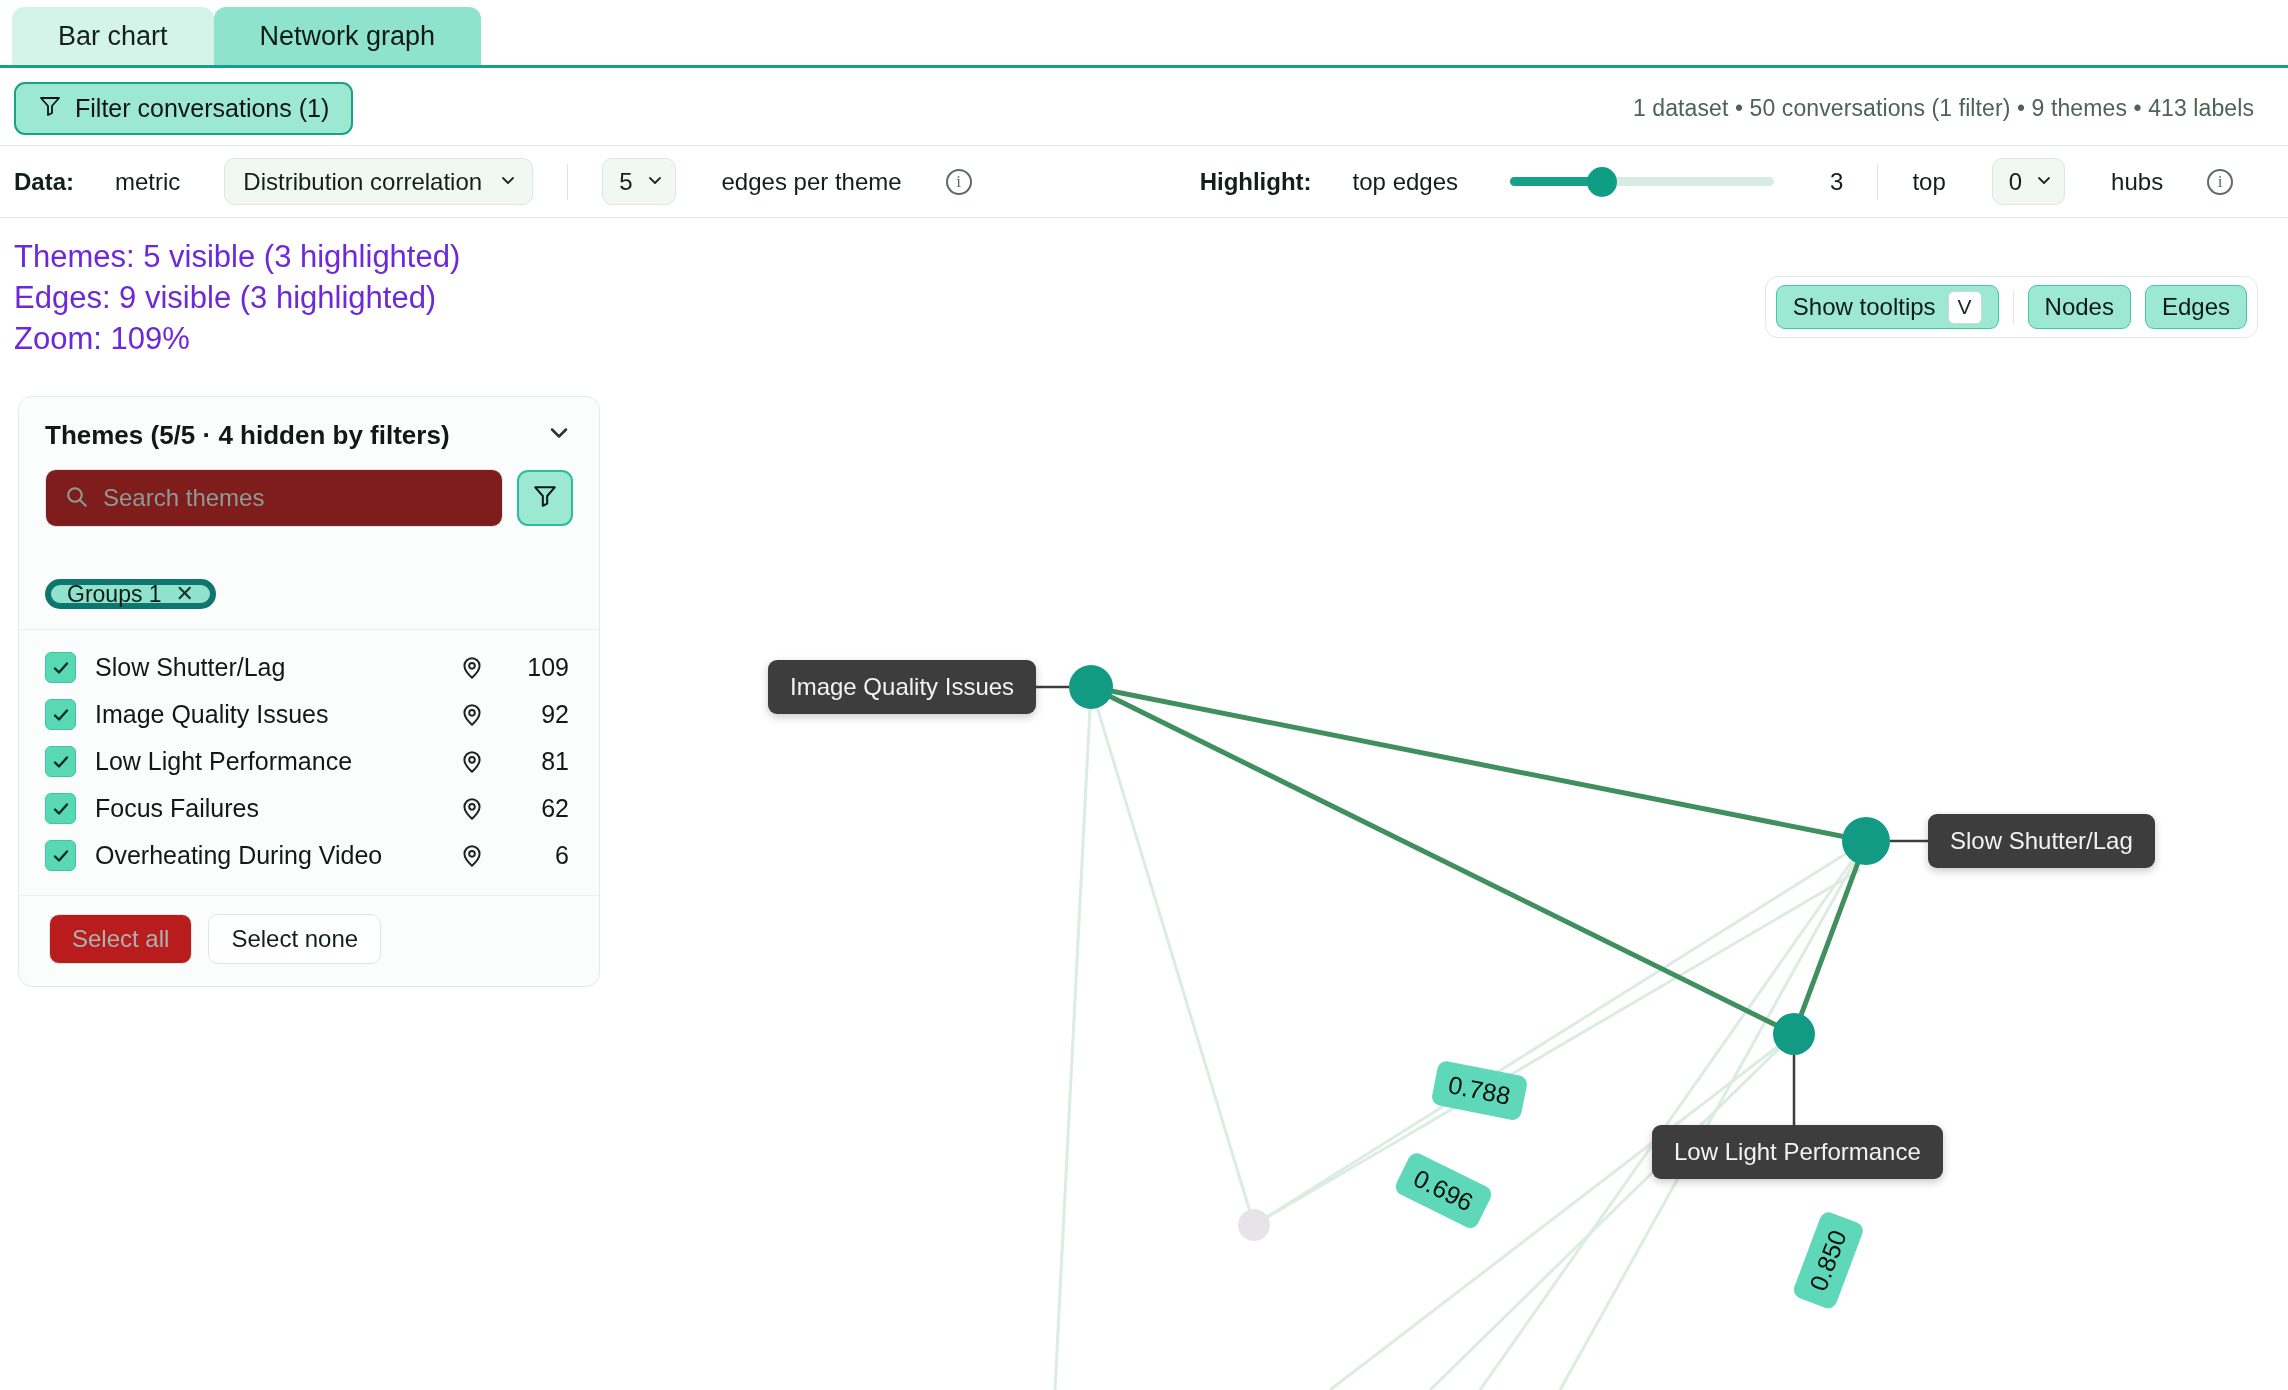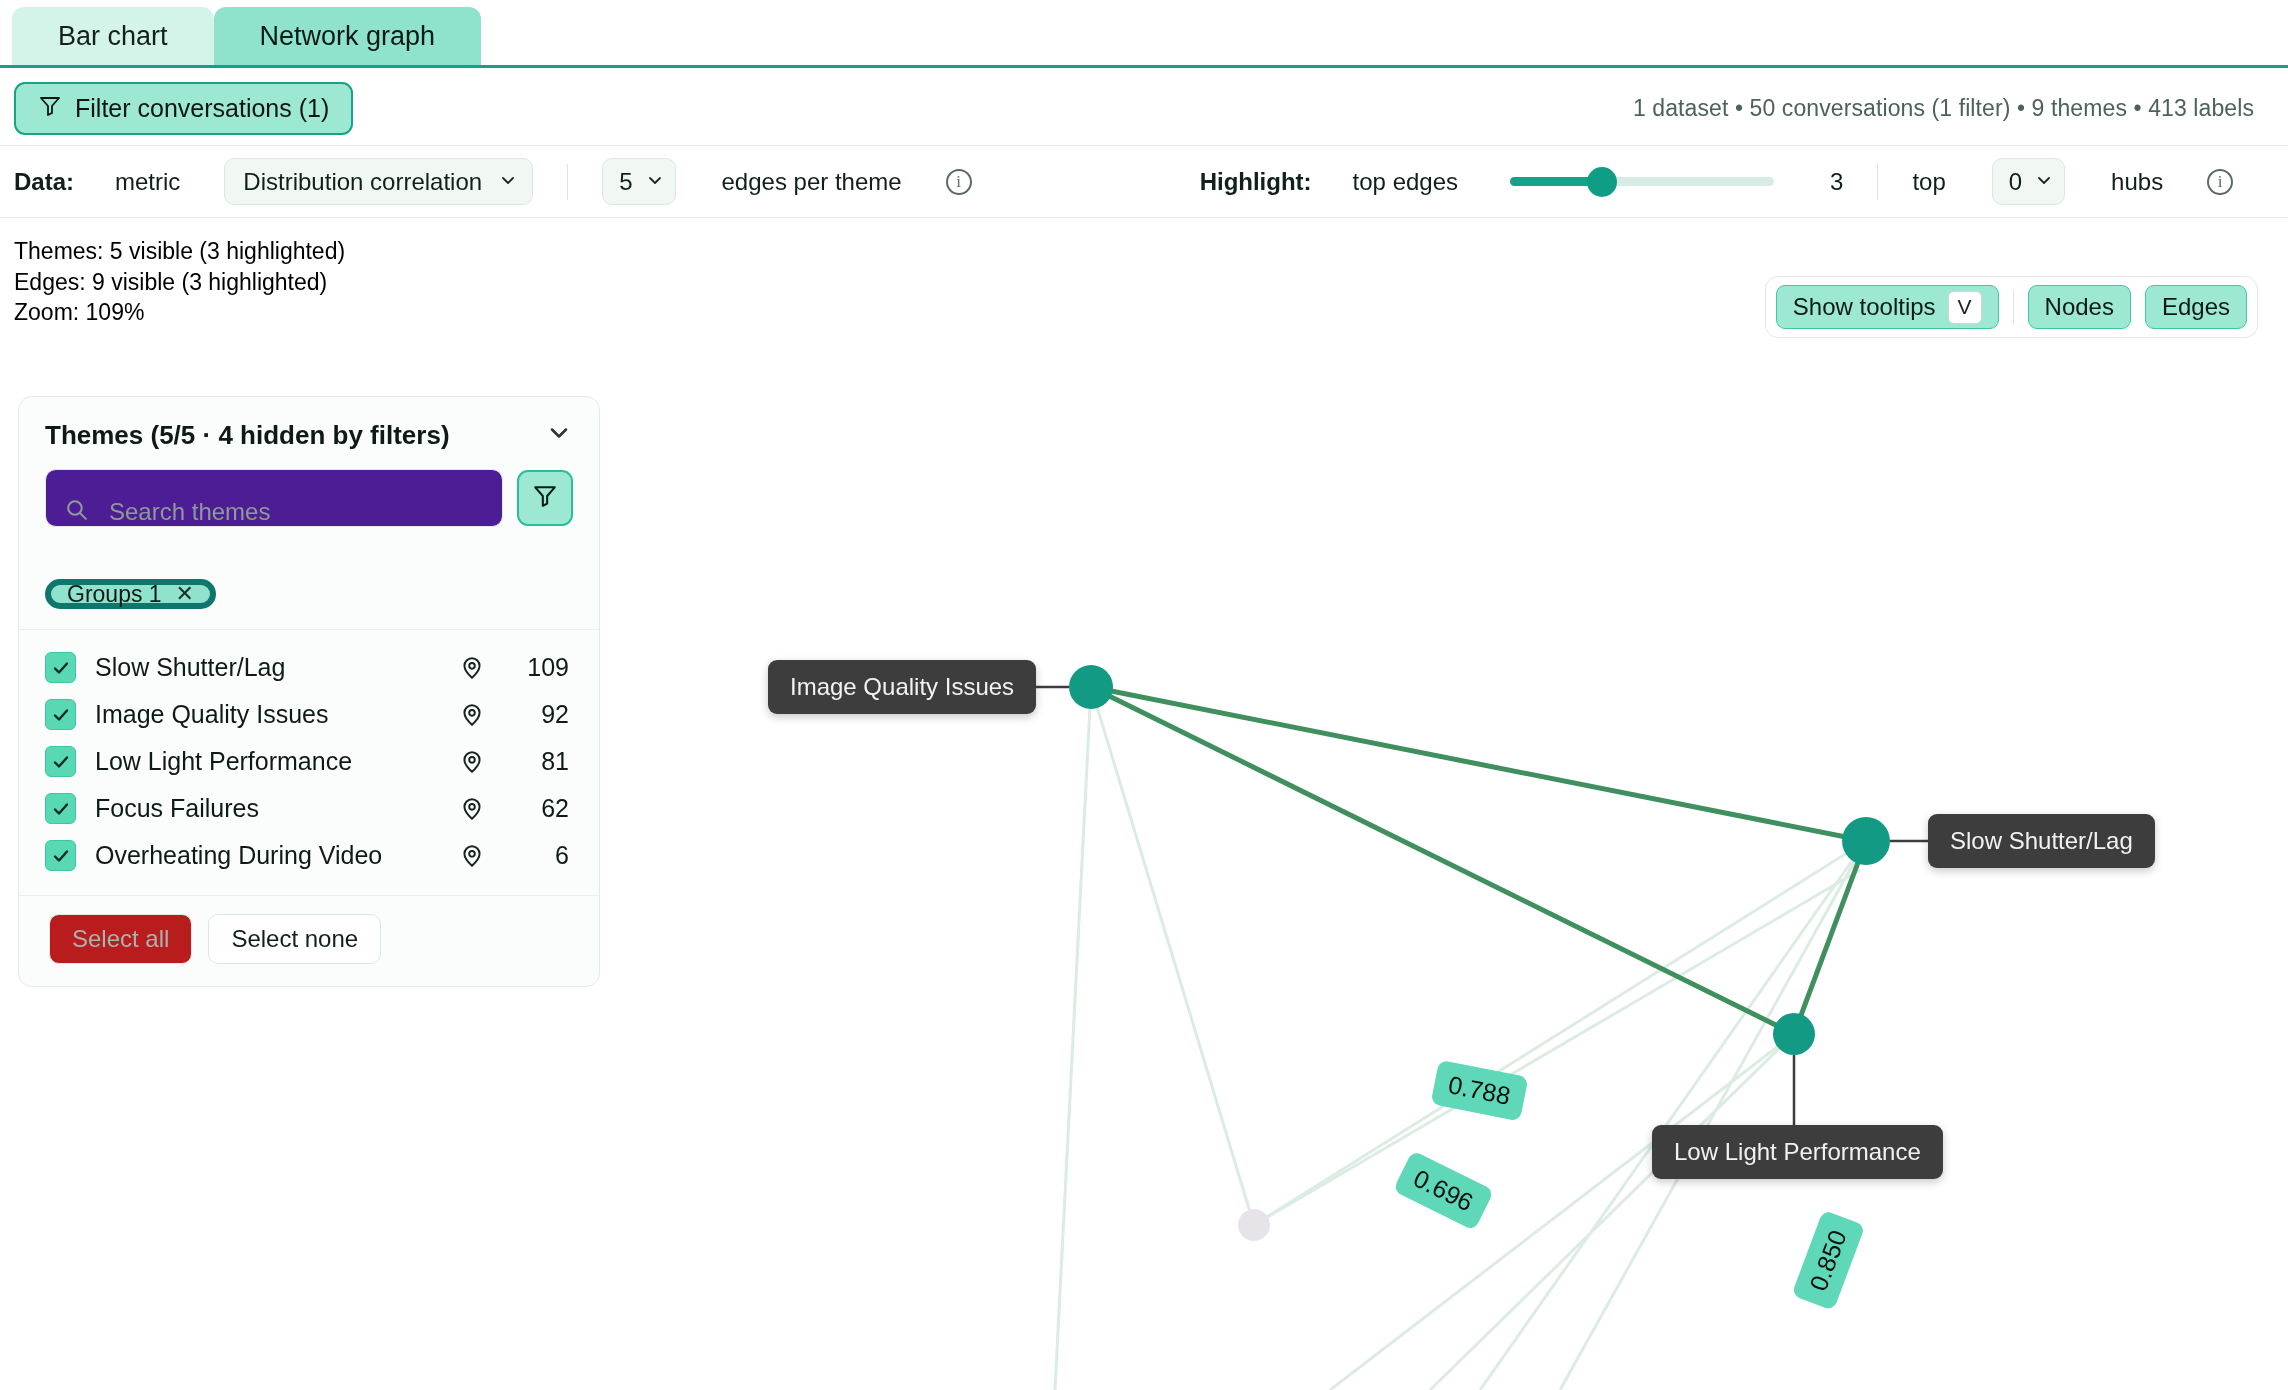--- a/index.html
+++ b/index.html
@@ -117,21 +117,21 @@
     position: absolute; left: 29%; width: 30px; height: 30px;
     background: #0f9e85; border-radius: 50%;
   }
 
   
   .statusband {
     position: relative;
     padding: 18px 0 0 14px;
     height: 116px;
   }
-  .status-line { font-size: 23px; color: #000000; line-height: 1.33; }
+  .status-line { font-size: 31px; color: #6d28d9; line-height: 1.33; }
   .toggle-group {
     position: absolute; right: 30px; top: 276px;
     display: inline-flex; align-items: center; gap: 14px;
     padding: 8px 10px;
     border: 1px solid #e3e8e6; border-radius: 13px; background: #fff;
   }
   .tg-btn {
     display: inline-flex; align-items: center; gap: 12px;
     height: 44px; padding: 0 16px;
     background: #9ce8d3; border: 1.5px solid #3fc7a6;
@@ -159,23 +159,23 @@
     display: flex; align-items: center; justify-content: space-between;
     padding: 22px 26px 14px 26px;
   }
   .panel-title { font-size: 26px; font-weight: bold; color: #0f1a16; }
   .chevron { font-size: 26px; color: #2a3531; cursor: pointer; line-height: 1; }
   .search-row {
     display: flex; align-items: center; gap: 14px;
     padding: 4px 26px 0 26px;
   }
   .search-box {
-    flex: 1; display: flex; align-items: flex-end; gap: 20px;
+    flex: 1; display: flex; align-items: center; gap: 14px;
     height: 58px; padding: 0 18px;
-    background: #4c1d95; border: 1px solid #e0e8e4; border-radius: 11px;
+    background: #7f1d1d; border: 1px solid #e0e8e4; border-radius: 11px;
   }
   .search-text { font-size: 24px; color: #8d9a95; }
   .funnel-btn {
     width: 56px; height: 56px; display: flex; align-items: center;
     justify-content: center; background: #9ce8d3;
     border: 2px solid #2bbd9c; border-radius: 11px; cursor: pointer;
   }
   .chips { padding: 16px 26px 4px 26px; }
   .chip {
     display: inline-flex; align-items: center; gap: 14px;

